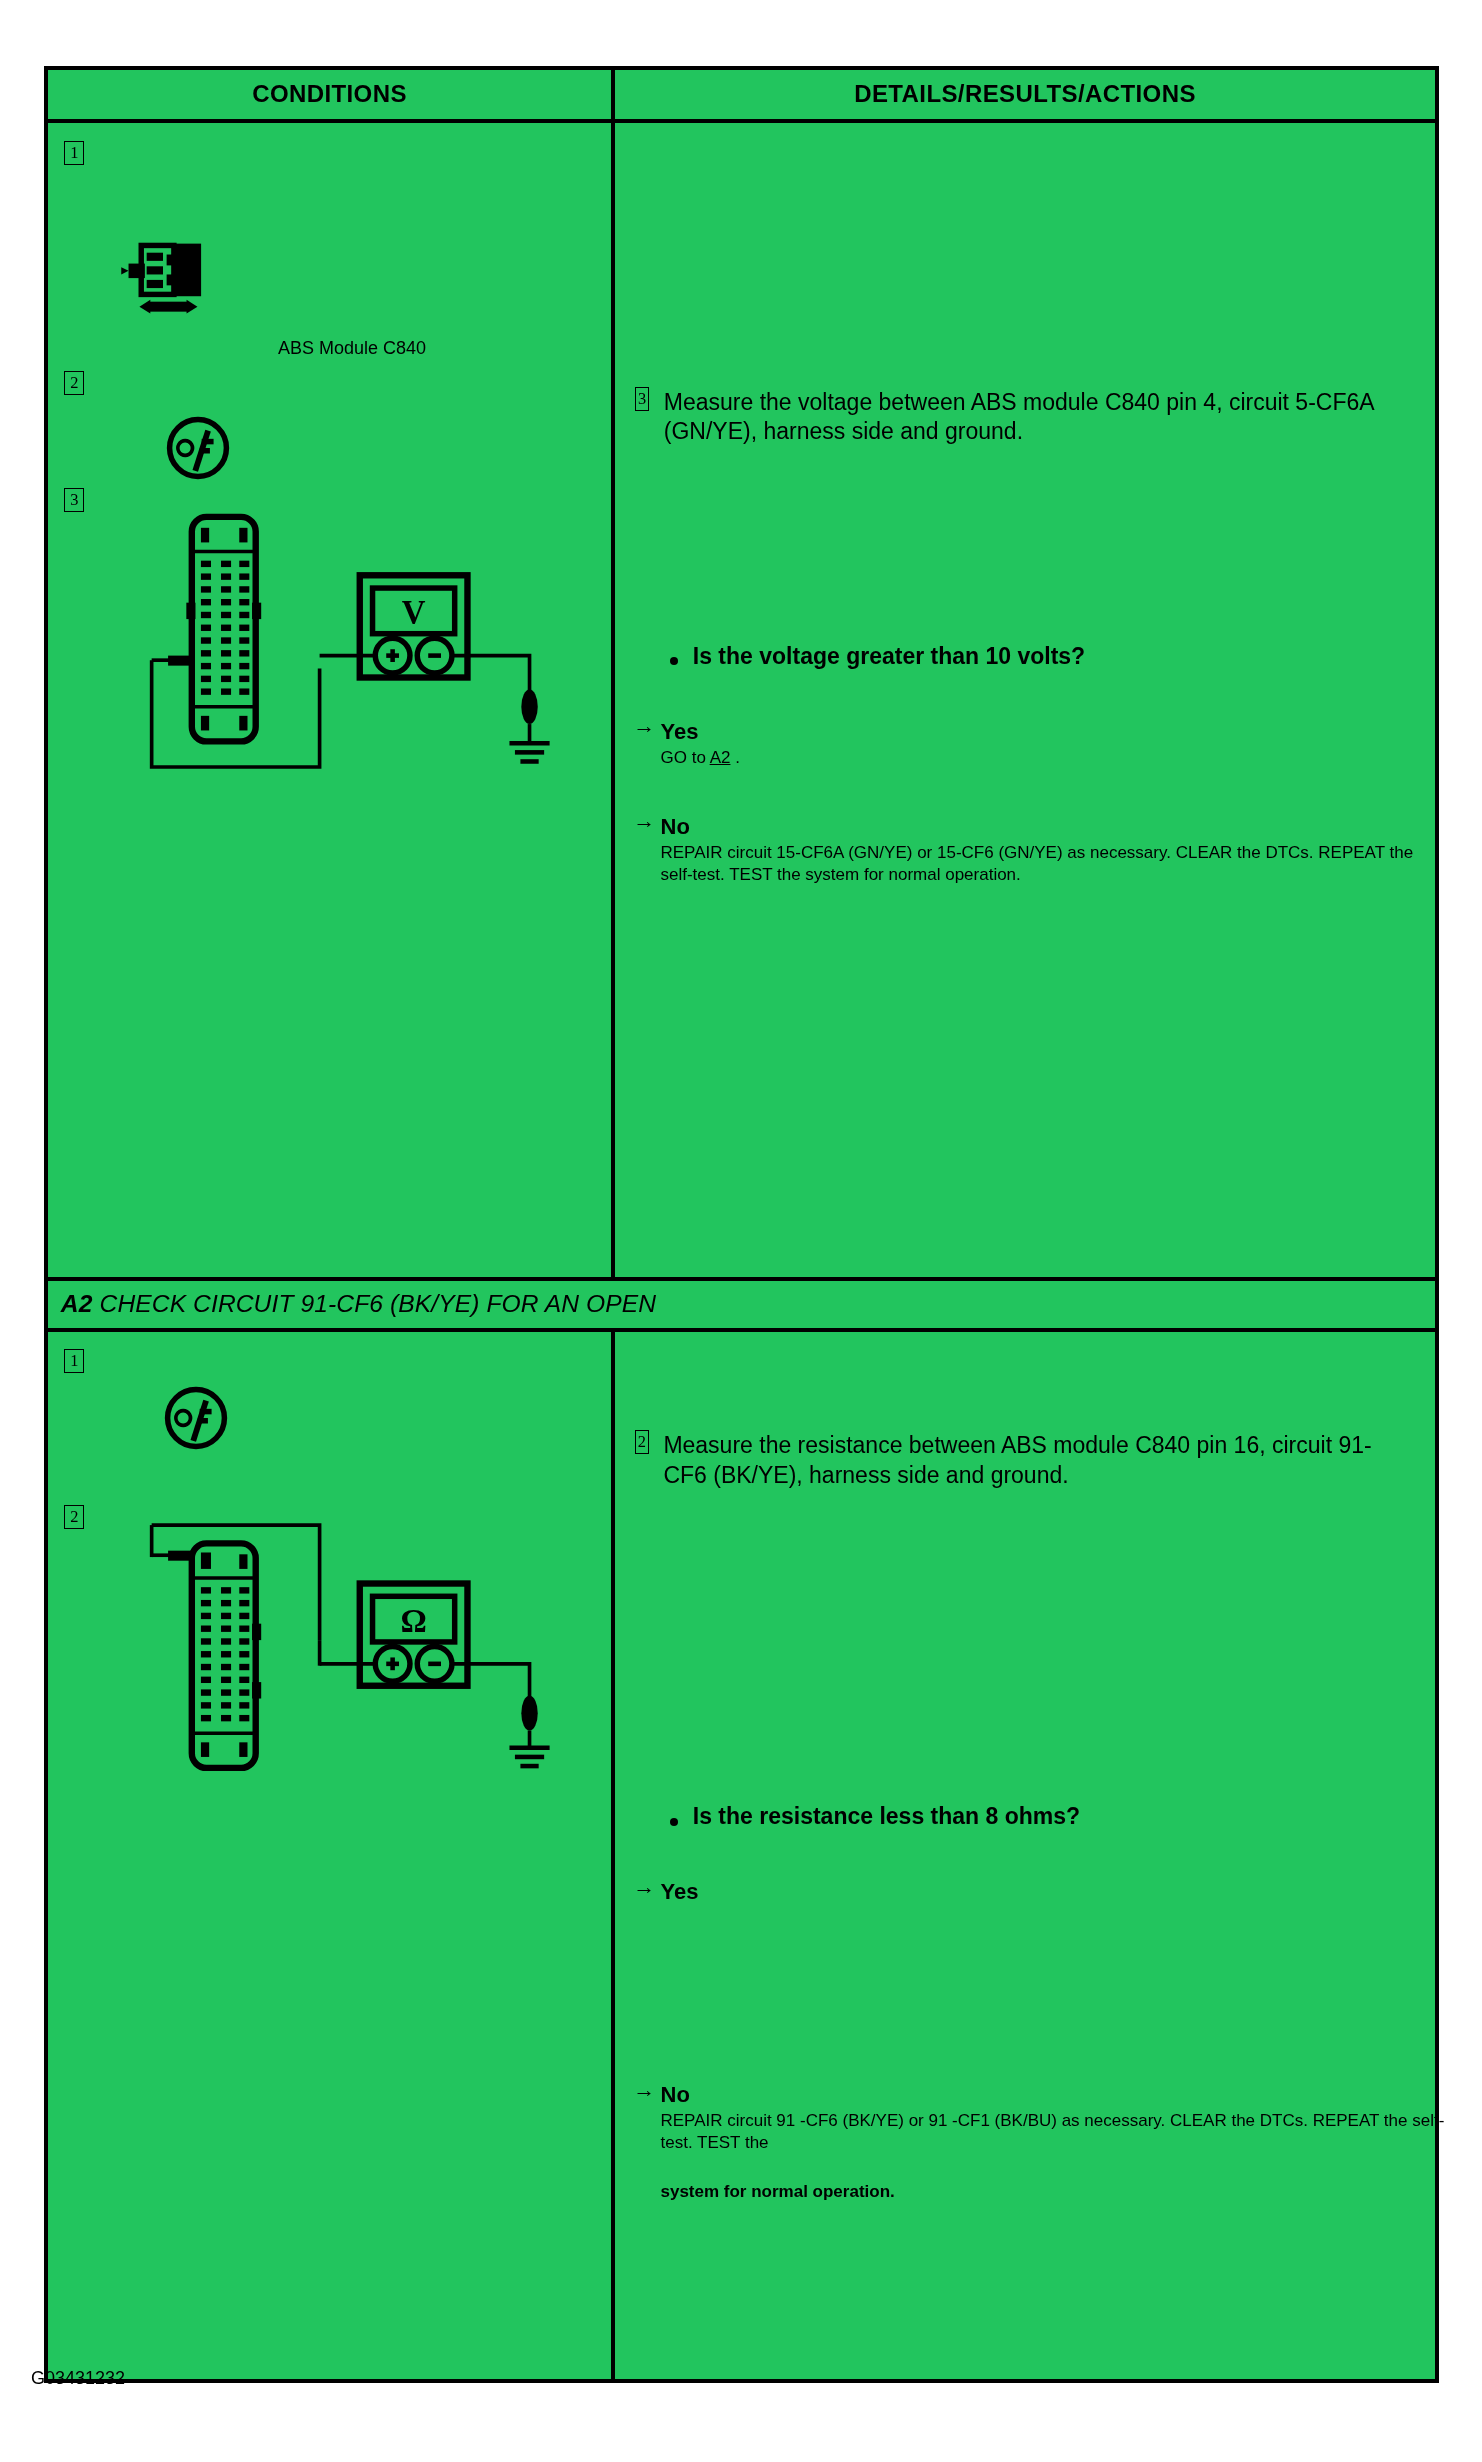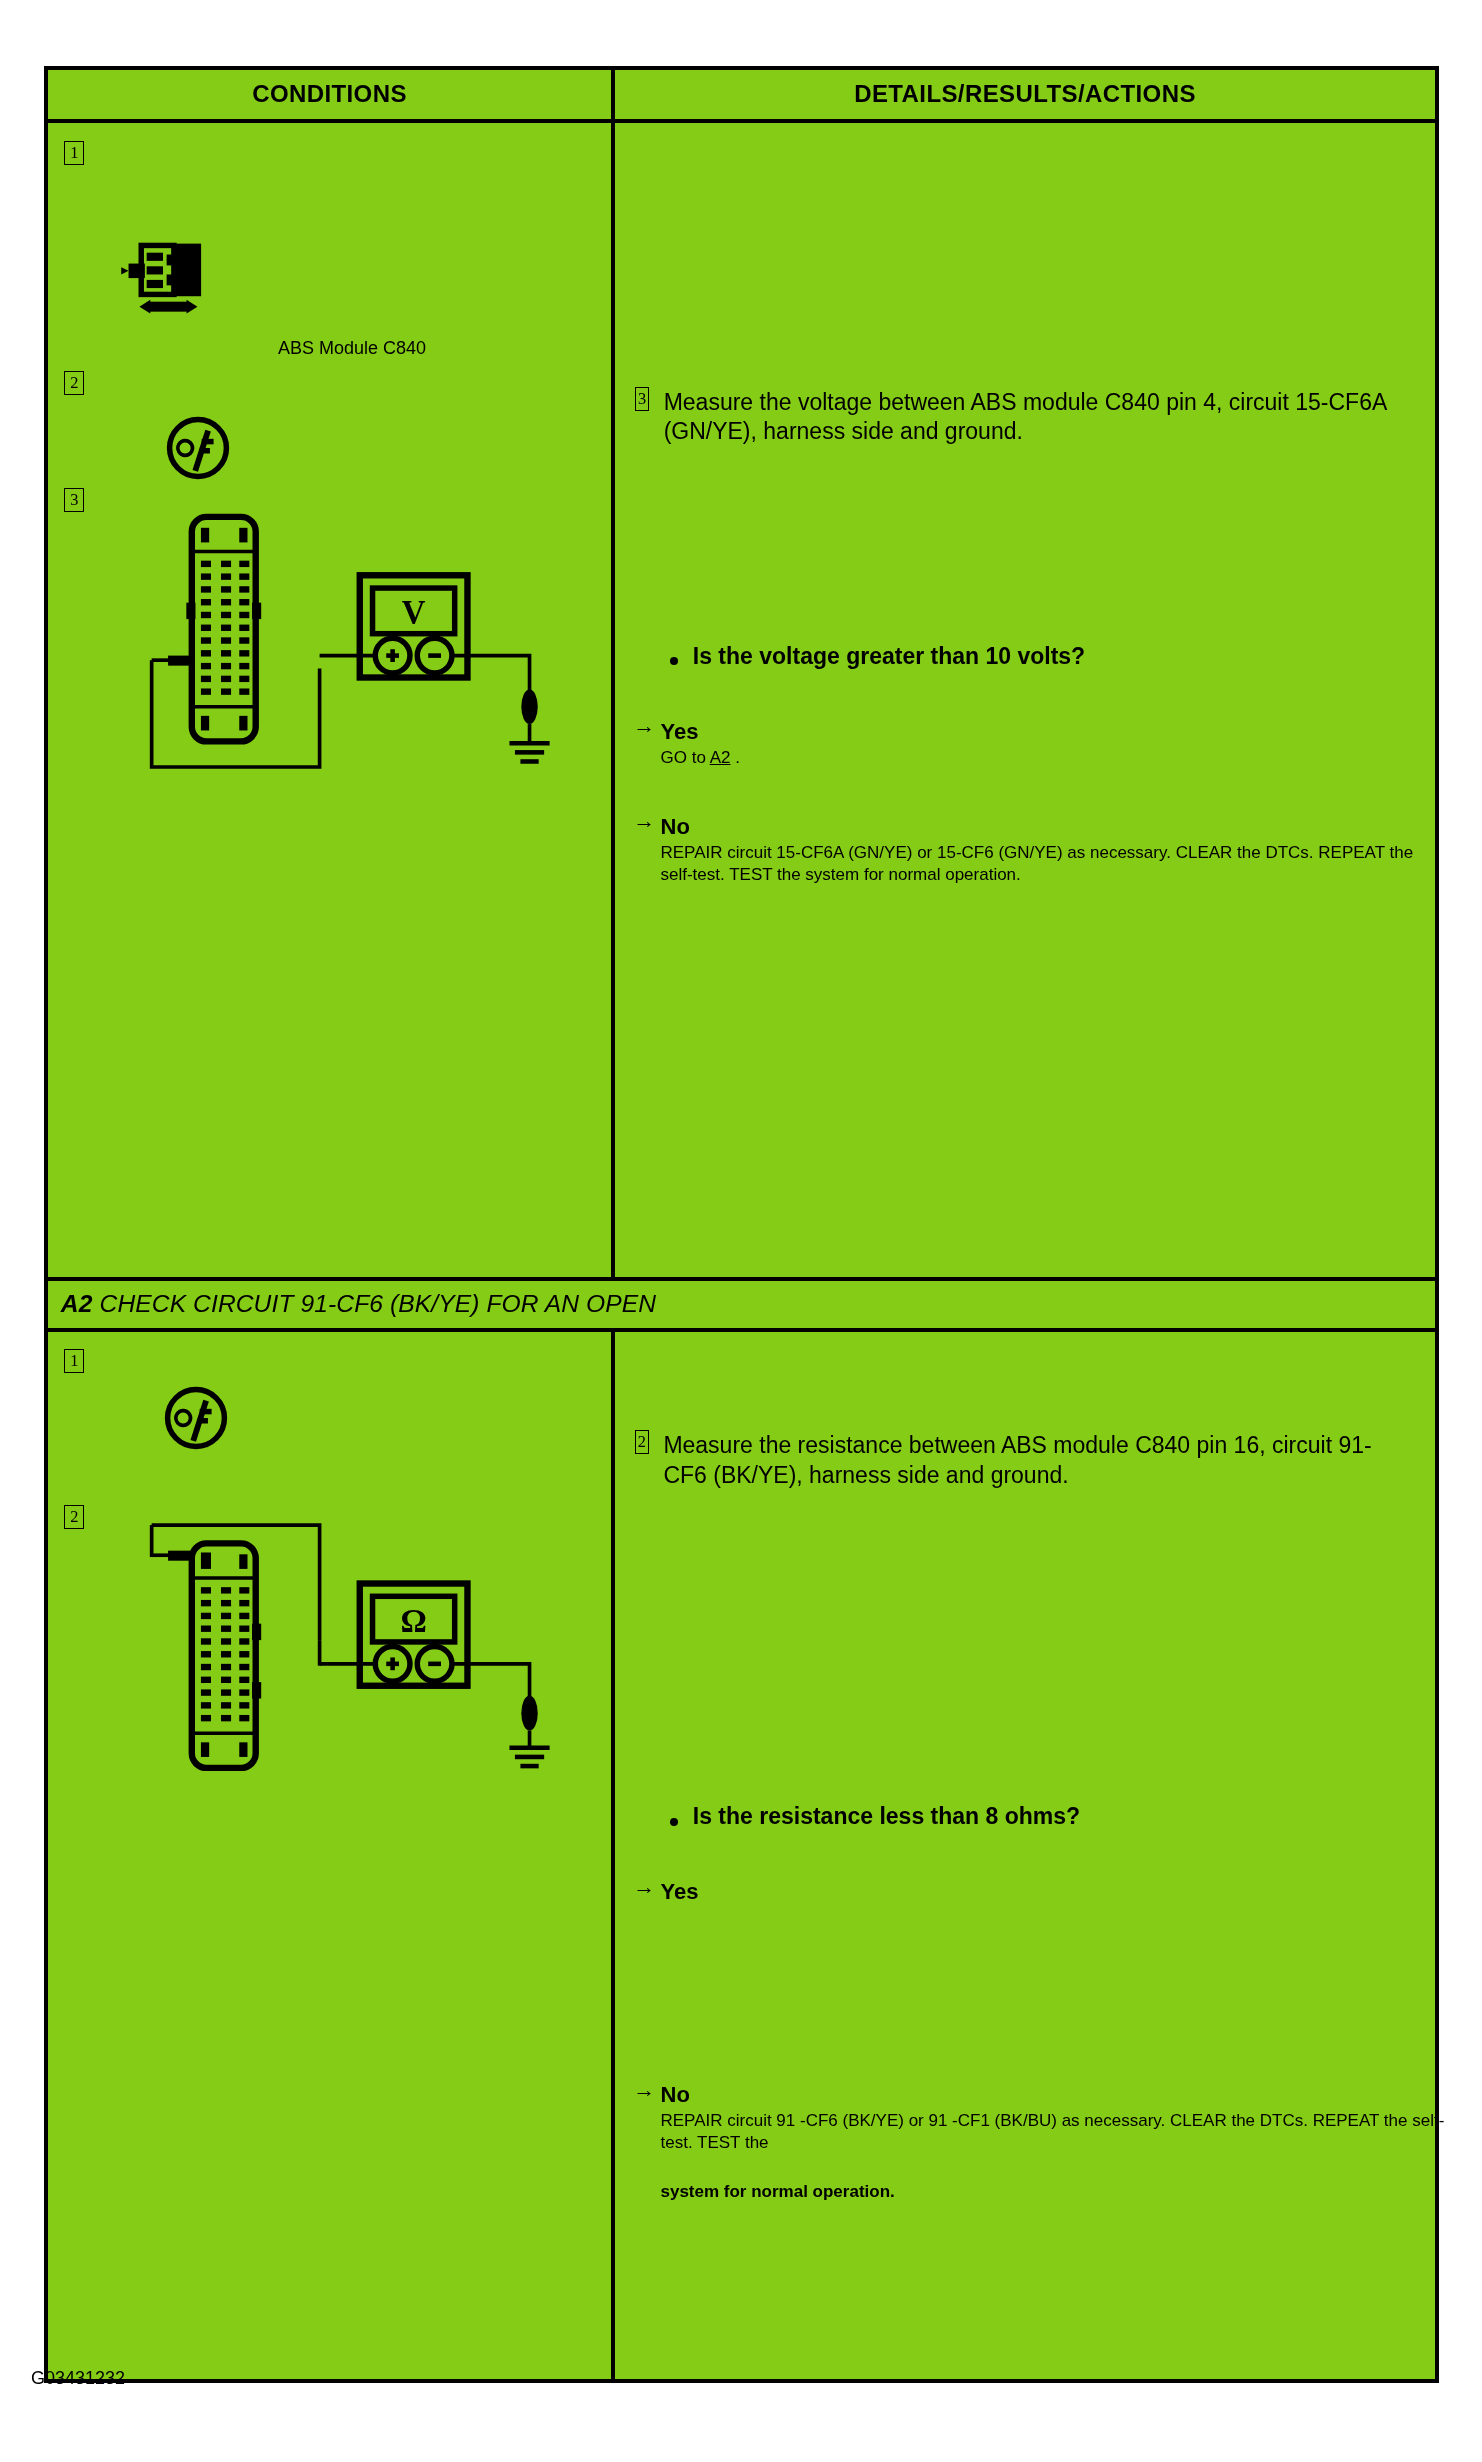--- a/index.html
+++ b/index.html
@@ -23,21 +23,21 @@
   }
 
   
   .pinpoint-table {
     position: absolute;
     left: 44px;
     top: 66px;
     width: 1395px;
     border: 4.6px solid #000;
     box-sizing: border-box;
-    background: #84cc16;
+    background: #22c55e;
   }
   .trow {
     display: flex;
     width: 100%;
     box-sizing: border-box;
   }
   .cell-left {
     width: 567px;
     flex: 0 0 567px;
     border-right: 4.6px solid #000;
@@ -302,21 +302,21 @@
           </div>
 
         </div>
       </div>
 
       <div class="cell-right">
         <div class="cell-pad-right" style="height:1120px;position:relative;">
 
           <div class="step-line" style="position:absolute;left:20px;top:264px;width:757px;">
             <div class="stepbox">3</div>
-            <div class="step-text">Measure the voltage between ABS module C840 pin 4, circuit 15-CF6A (GN/YE), harness side and ground.</div>
+            <div class="step-text">Measure the voltage between ABS module C840 pin 4, circuit 5-CF6A (GN/YE), harness side and ground.</div>
           </div>
 
           <div class="question" style="position:absolute;left:20px;top:520px;">
             <span class="bullet"></span>
             <span>Is the voltage greater than 10 volts?</span>
           </div>
 
           <div class="answer-block" style="position:absolute;left:20px;top:596px;width:784px;">
             <span class="arrow">→</span>
             <div class="answer-label">Yes</div>

